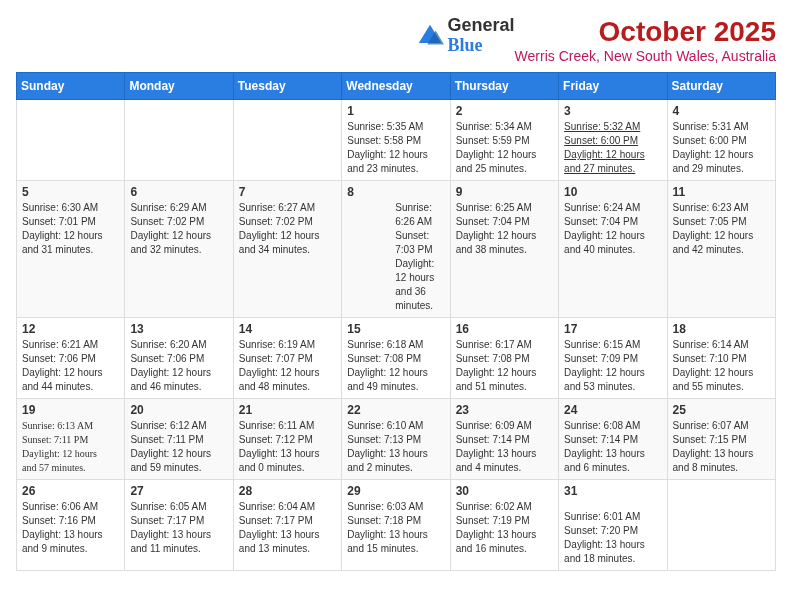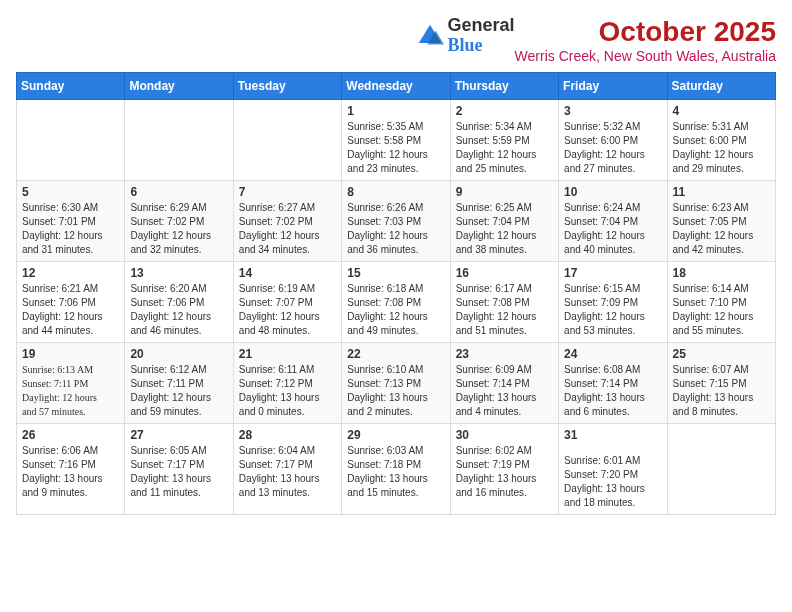--- a/index.html
+++ b/index.html
@@ -130,21 +130,21 @@
         </td>
         <td>
           <span class="day-num">2</span>
           <div class="day-info" style="white-space: pre-line;">Sunrise: 5:34 AM
 Sunset: 5:59 PM
 Daylight: 12 hours
 and 25 minutes.</div>
         </td>
         <td>
           <span class="day-num">3</span>
-          <div class="day-info" style="white-space: pre-line;">Sunrise: 5:32 AM
+          <div class="day-info" style="white-space: pre-line; text-decoration: underline;">Sunrise: 5:32 AM
 Sunset: 6:00 PM
 Daylight: 12 hours
 and 27 minutes.</div>
         </td>
         <td>
           <span class="day-num">4</span>
           <div class="day-info" style="white-space: pre-line;">Sunrise: 5:31 AM
 Sunset: 6:00 PM
 Daylight: 12 hours
 and 29 minutes.</div>
@@ -167,21 +167,21 @@
         </td>
         <td>
           <span class="day-num">7</span>
           <div class="day-info" style="white-space: pre-line;">Sunrise: 6:27 AM
 Sunset: 7:02 PM
 Daylight: 12 hours
 and 34 minutes.</div>
         </td>
         <td>
           <span class="day-num">8</span>
-          <div class="day-info" style="white-space: pre-line;">Sunrise: 6:26 AM
+          <div class="day-info" style="white-space: pre-line; margin-left: 48px;">Sunrise: 6:26 AM
 Sunset: 7:03 PM
 Daylight: 12 hours
 and 36 minutes.</div>
         </td>
         <td>
           <span class="day-num">9</span>
           <div class="day-info" style="white-space: pre-line;">Sunrise: 6:25 AM
 Sunset: 7:04 PM
 Daylight: 12 hours
 and 38 minutes.</div>

